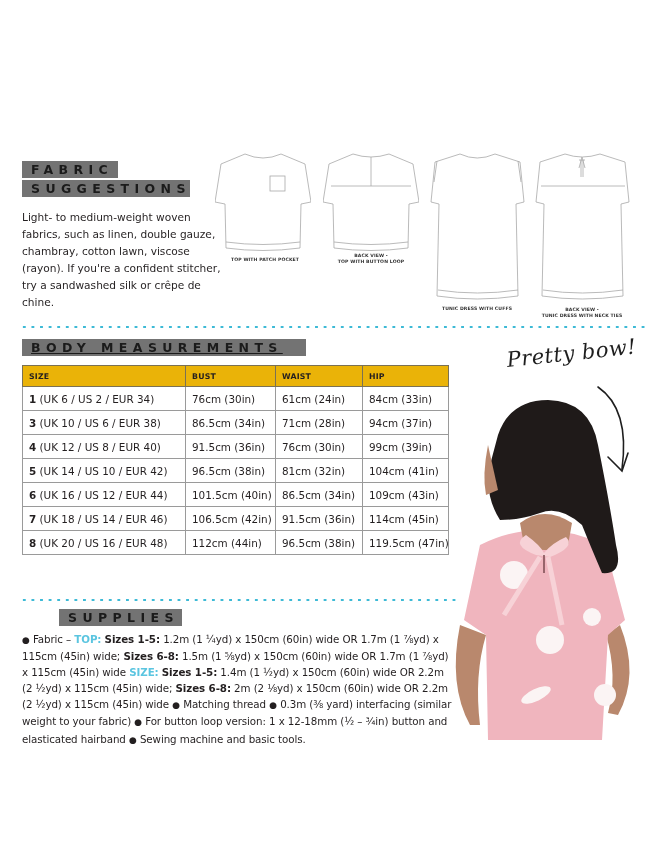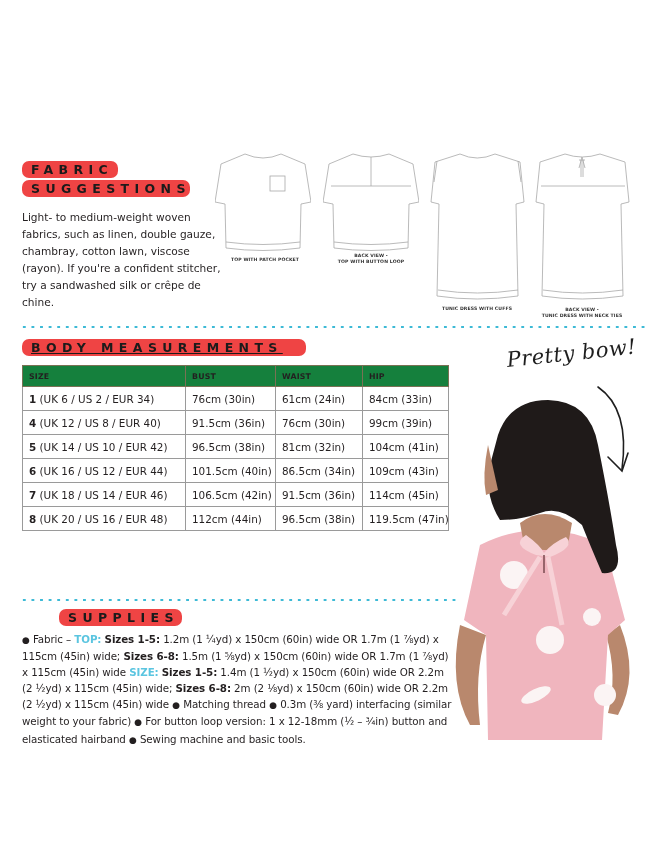--- a/index.html
+++ b/index.html
@@ -1,23 +1,23 @@
 <!DOCTYPE html>
 <html><head>
 <meta charset="utf-8">
 <style>
   * { box-sizing: border-box; margin: 0; padding: 0; }
   html, body { width: 650px; height: 866px; background: #ffffff; overflow: hidden; }
   body { position: relative; font-family: "DejaVu Sans", sans-serif; color: #231f20; }
 
   .heading-bar {
-    position: absolute; background: #ef4444; color: #1b1b1b;
+    position: absolute; background: #737373; color: #1b1b1b;
     font-family: "DejaVu Sans", sans-serif; font-weight: bold;
     font-size: 12.5px; letter-spacing: 5.4px; line-height: 17px; height: 17px;
-    padding-left: 9px; white-space: nowrap; border-radius: 7px;
+    padding-left: 9px; white-space: nowrap;
   }
 
   .fabric-text {
     position: absolute; left: 22px; top: 209px; width: 200px;
     font-size: 10.6px; line-height: 17px; color: #231f20;
   }
 
   .dots {
     position: absolute; left: 20px; width: 630px; height: 4px;
     background-image: radial-gradient(circle, #3dbad6 1.2px, transparent 1.5px);
@@ -33,21 +33,21 @@
 
   table.meas {
     position: absolute; left: 22px; top: 365px; width: 426px;
     border-collapse: collapse; table-layout: fixed;
   }
   table.meas th, table.meas td {
     border: 1px solid #9a9a9a; height: 24px; padding: 0 0 0 6px;
     text-align: left; vertical-align: middle; white-space: nowrap;
   }
   table.meas th {
-    background: #15803d; font-size: 7.8px; font-weight: bold; letter-spacing: 0.2px;
+    background: #eab308; font-size: 7.8px; font-weight: bold; letter-spacing: 0.2px;
     border-color: #7a7154; height: 21px;
   }
   table.meas td { font-size: 10.4px; color: #231f20; }
   table.meas td .sz { font-weight: bold; }
 
   .supplies-text {
     position: absolute; left: 22px; top: 631px; width: 432px;
     font-size: 10.3px; line-height: 16.1px; color: #231f20; letter-spacing: -0.1px;
   }
   .supplies-text b { font-weight: bold; }
@@ -134,20 +134,26 @@
       <th>WAIST</th>
       <th>HIP</th>
     </tr>
   </thead>
   <tbody>
     <tr>
       <td><span class="sz">1</span> <span>(UK 6 / US 2 / EUR 34)</span></td>
       <td>76cm (30in)</td>
       <td>61cm (24in)</td>
       <td>84cm (33in)</td>
+    </tr>
+    <tr>
+      <td><span class="sz">3</span> <span>(UK 10 / US 6 / EUR 38)</span></td>
+      <td>86.5cm (34in)</td>
+      <td>71cm (28in)</td>
+      <td>94cm (37in)</td>
     </tr>
     <tr>
       <td><span class="sz">4</span> <span>(UK 12 / US 8 / EUR 40)</span></td>
       <td>91.5cm (36in)</td>
       <td>76cm (30in)</td>
       <td>99cm (39in)</td>
     </tr>
     <tr>
       <td><span class="sz">5</span> <span>(UK 14 / US 10 / EUR 42)</span></td>
       <td>96.5cm (38in)</td>

